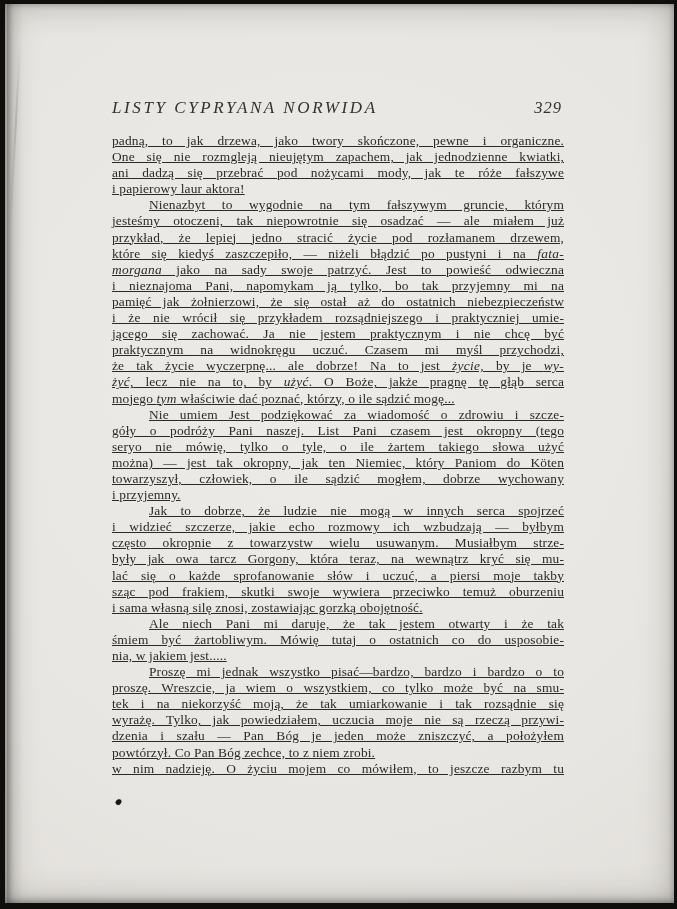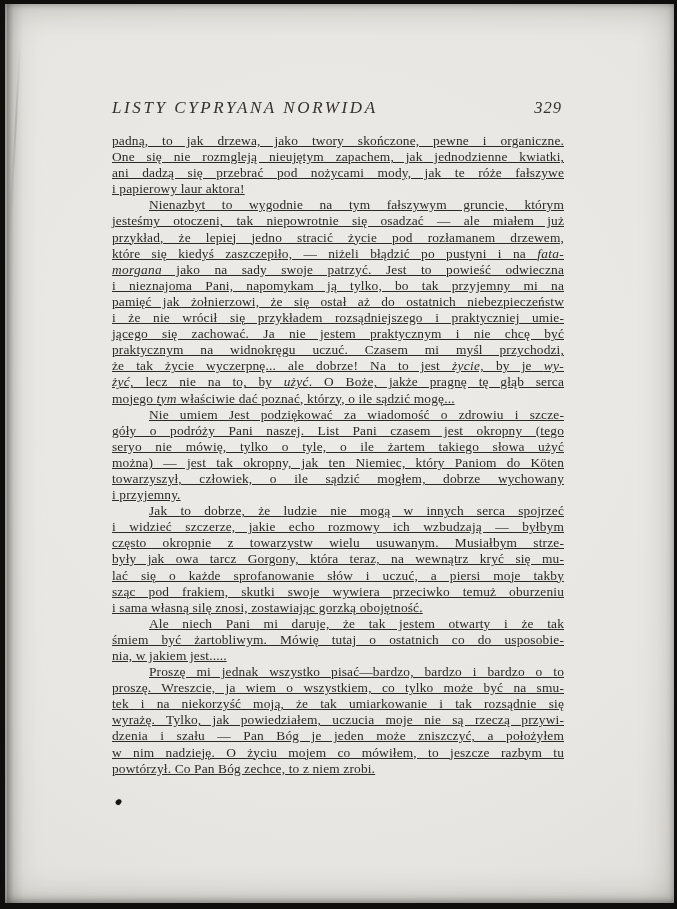--- a/index.html
+++ b/index.html
@@ -140,20 +140,20 @@
           <div class="line indent"><span>Ale niech Pani mi daruje, że tak jestem otwarty i że tak</span></div>
           <div class="line"><span>śmiem być żartobliwym.  Mówię tutaj o ostatnich co do usposobie-</span></div>
           <div class="line last"><span>nia, w jakiem jest.....</span></div>
         </div>
         <div class="paragraph">
           <div class="line indent"><span>Proszę mi jednak wszystko pisać—bardzo, bardzo i bardzo o to</span></div>
           <div class="line"><span>proszę.  Wreszcie, ja wiem o wszystkiem, co tylko może być na smu-</span></div>
           <div class="line"><span>tek i na niekorzyść moją, że tak umiarkowanie i tak rozsądnie się</span></div>
           <div class="line"><span>wyrażę.  Tylko, jak powiedziałem, uczucia moje nie są rzeczą przywi-</span></div>
           <div class="line"><span>dzenia i szału — Pan Bóg je jeden może zniszczyć, a położyłem</span></div>
+          <div class="line last"><span>powtórzył.  Co Pan Bóg zechce, to z niem zrobi.</span></div>
           <div class="line"><span>w nim nadzieję.  O życiu mojem co mówiłem, to jeszcze razbym tu</span></div>
-          <div class="line last"><span>powtórzył.  Co Pan Bóg zechce, to z niem zrobi.</span></div>
         </div>
       </div>
   </div>
 
   <div class="speck"></div>
 </div>
 
 </body></html>

